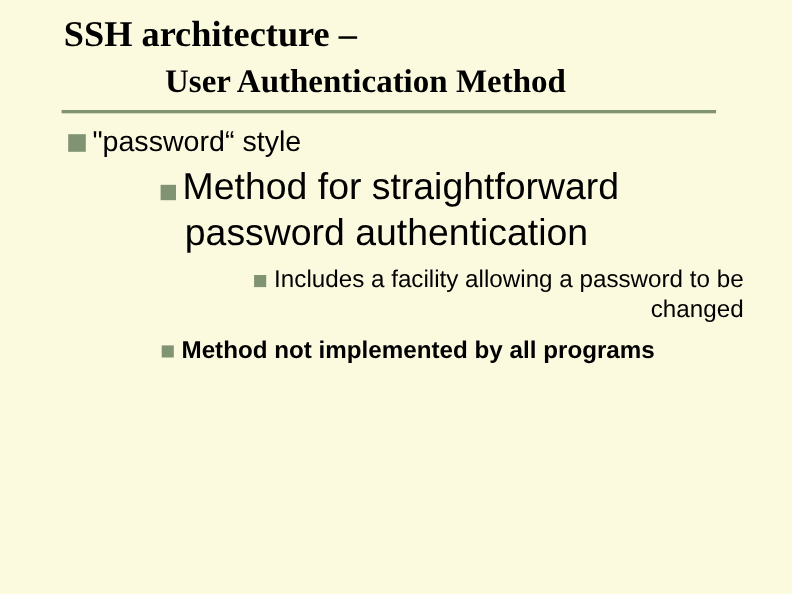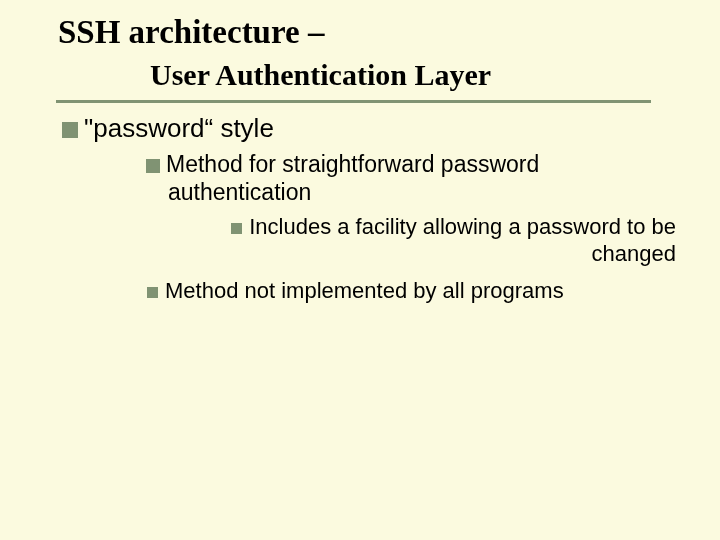--- a/index.html
+++ b/index.html
@@ -49,21 +49,21 @@
     padding: 22px 44px 0 62px;
     font-family: Arial, Helvetica, sans-serif;
     color: #000;
   }
 
   .lvl1 {
     font-size: 26px;
     margin-bottom: 6px;
   }
   .lvl2 {
-    font-size: 23px;
+    font-size: 34px;
     margin: 2px 0 4px 40px;
     line-height: 1.22;
   }
   .lvl3 {
     font-size: 22px;
     margin: 8px 0 10px 78px;
     line-height: 1.2;
   }
   .lvl3b {
     font-size: 22px;
@@ -83,37 +83,37 @@
   .hang2 { padding-left: 66px; text-indent: -22px; }
   .hang3 { padding-left: 100px; text-indent: -19px; text-align: right; }
 </style>
 </head>
 <body>
 
 <div class="slide">
 
   <div class="title-block">
     <div class="title-line1">SSH architecture –</div>
-    <div class="title-line2">User Authentication Layer</div>
+    <div class="title-line2">User Authentication Method</div>
   </div>
   <div class="title-underline"></div>
 
   <div class="content">
 
     <div class="lvl1">
       <span class="bullet-sq sq1"></span><span>"password“ style</span>
     </div>
 
     <div class="lvl2 hang2">
       <span class="bullet-sq sq2"></span><span>Method for straightforward password authentication</span>
     </div>
 
     <div class="lvl3 hang3">
       <span class="bullet-sq sq3"></span><span>Includes a facility allowing a password to be changed</span>
     </div>
 
-    <div class="lvl3b hang2" style="text-indent:-19px; padding-left:62px;">
+    <div class="lvl3b hang2" style="text-indent:-19px; padding-left:62px;font-weight:bold;">
       <span class="bullet-sq sq3"></span><span>Method not implemented by all programs</span>
     </div>
 
   </div>
 
 </div>
 
 </body></html>

